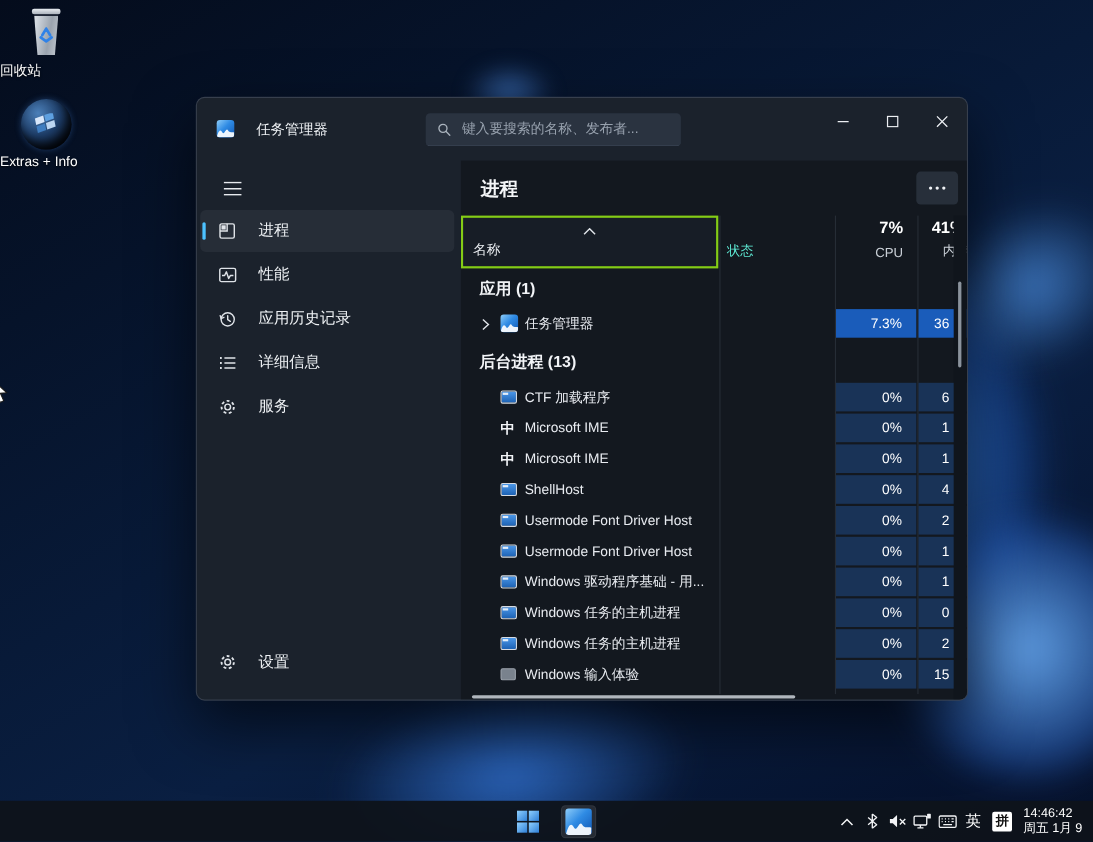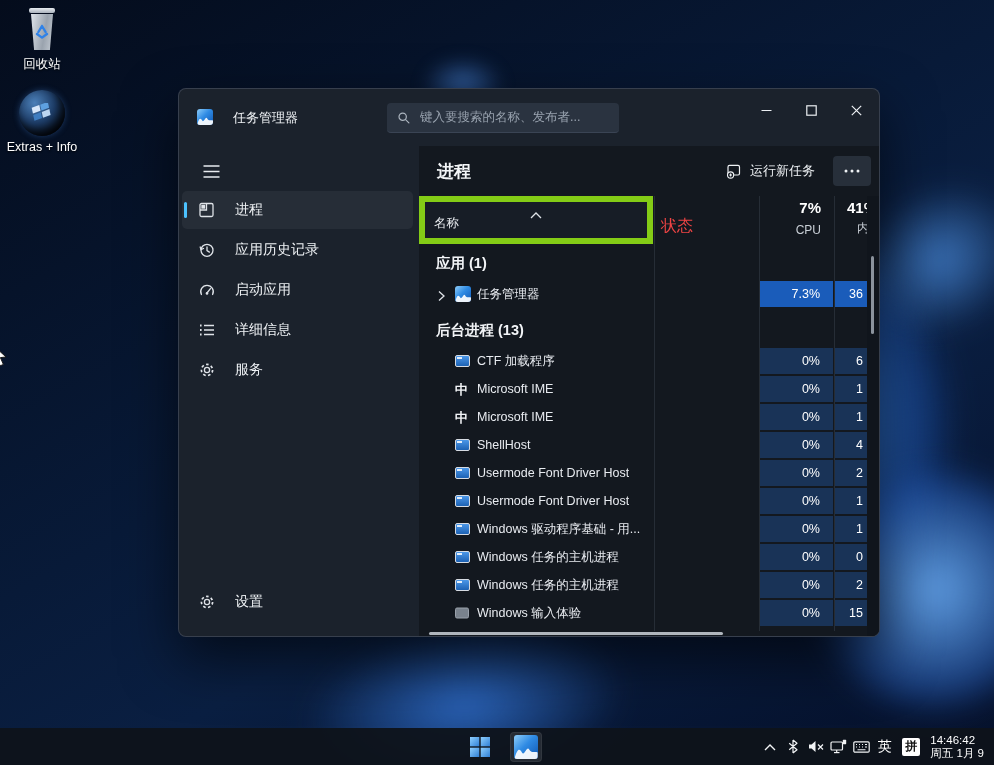--- a/index.html
+++ b/index.html
@@ -15,21 +15,21 @@
   .petal.p2 { left:770px; top:420px; width:330px; height:340px; transform:rotate(18deg);
     background:radial-gradient(closest-side, rgba(110,180,255,.85), rgba(40,100,200,.45) 60%, transparent 75%); }
   .petal.p3 { left:820px; top:160px; width:240px; height:200px; transform:rotate(-30deg);
     background:radial-gradient(closest-side, rgba(80,150,235,.7), transparent 72%); }
   .petal.p4 { left:240px; top:590px; width:450px; height:230px; transform:rotate(-8deg);
     background:radial-gradient(closest-side, rgba(52,120,220,.8), transparent 72%); }
   .petal.p5 { left:408px; top:48px; width:110px; height:70px; filter:blur(8px);
     background:radial-gradient(closest-side, rgba(70,130,215,.65), transparent 75%); }
 
   
-  .desk-icon { position:absolute; width:84px; text-align:center; cursor:default; }
+  .desk-icon { position:absolute; width:84px; cursor:default; }
   .desk-icon .glyph { margin:0 auto 4px; }
   .desk-icon .lbl { font-size:12.5px; color:#fff; text-shadow:0 1px 2px rgba(0,0,0,.9); }
   #icon-recycle { left:0; top:8px; }
   #icon-extras { left:0; top:90px; }
   .trash { width:34px; height:44px; position:relative; }
   .trash .lid { position:absolute; left:4px; top:0; width:26px; height:5px; border-radius:2px;
     background:linear-gradient(#e7ebf0,#aab2bc); }
   .trash .body { position:absolute; left:6px; top:6px; width:22px; height:36px;
     background:linear-gradient(100deg,#dfe4ea,#9aa3ae 60%,#c4cbd3);
     clip-path:polygon(0 0,100% 0,86% 100%,14% 100%); display:flex; align-items:center; justify-content:center; }
@@ -77,24 +77,24 @@
 
   
   .main { position:absolute; left:240px; top:57px; right:0; bottom:0; background:#13181f; overflow:hidden; }
   .page-title { position:absolute; left:18px; top:14px; font-size:17px; font-weight:700; color:#f4f6f8; }
   .run-task { position:absolute; right:54px; top:10px; height:30px; display:flex; align-items:center; gap:8px;
     padding:0 10px; border-radius:4px; color:#eef1f4; font-size:13px; white-space:nowrap; }
   .more-btn { position:absolute; right:8px; top:10px; width:38px; height:30px; background:#272f3a;
     border-radius:4px; display:flex; align-items:center; justify-content:center; }
 
   .thead { position:absolute; left:0; right:0; top:50px; height:48px; }
-  .name-col { position:absolute; left:0; top:0; width:234px; height:48px; border:6px solid #84cc16; background:#171d26; }
+  .name-col { position:absolute; left:0; top:0; width:234px; height:48px; border:2px solid #84cc16; background:#171d26; }
   .sort-caret { position:absolute; left:50%; top:3px; transform:translateX(-50%); color:#dfe3e8; }
   .name-col .hdr-label { position:absolute; left:9px; bottom:6px; font-size:12.5px; color:#e8ebef; }
-  .status-hdr { position:absolute; left:242px; bottom:7px; font-size:16px; color:#ef4444; }
+  .status-hdr { position:absolute; left:242px; bottom:7px; font-size:12px; color:#5eead4; }
   .cpu-total { position:absolute; right:58px; top:3px; font-size:15px; font-weight:700; color:#fff; }
   .cpu-hdr { position:absolute; right:58px; bottom:7px; font-size:12px; color:#c9cfd6; }
   .mem-total { position:absolute; left:408px; top:3px; width:50px; text-align:right; font-size:15px; font-weight:700; color:#fff; }
   .mem-hdr { position:absolute; left:438px; bottom:7px; width:40px; font-size:12px; color:#c9cfd6; white-space:nowrap; }
 
   .vline { position:absolute; top:50px; height:435px; width:1px; background:#262d36; }
   .vl1 { left:235px; } .vl2 { left:340px; } .vl3 { left:415px; }
 
   .tbody { position:absolute; left:0; right:0; top:98px; }
   .group-label { margin-top:7px; height:30px; line-height:30px; padding-left:17px;
@@ -223,33 +223,32 @@
             <span class="accent"></span>
             <span class="sicon"><svg width="18" height="18" viewBox="0 0 18 18">
                 <rect x="2" y="2.5" width="13" height="13" rx="1.5" fill="none" stroke="#dfe3e8" stroke-width="1.3"></rect>
                 <path d="M8.5 2.5 V9 H2" fill="none" stroke="#dfe3e8" stroke-width="1.3"></path>
                 <rect x="3.3" y="3.8" width="3.9" height="3.9" fill="#dfe3e8"></rect>
               </svg></span>
             <span class="slabel">进程</span>
           </div>
           <div class="side-item">
             <span class="sicon"><svg width="18" height="18" viewBox="0 0 18 18">
+                <rect x="1.8" y="3" width="14.4" height="12" rx="1.5" fill="none" stroke="#dfe3e8" stroke-width="1.3"></rect>
+                <path d="M3.8 9.5 h2.4 l1.6-3.4 2.1 6 1.5-2.6 h2.8" fill="none" stroke="#dfe3e8" stroke-width="1.3" stroke-linejoin="round"></path>
+              </svg></span>
+            <span class="slabel">性能</span>
+          </div>
+          <div class="side-item">
+            <span class="sicon"><svg width="18" height="18" viewBox="0 0 18 18">
                 <circle cx="9" cy="9.3" r="6" fill="none" stroke="#dfe3e8" stroke-width="1.3"></circle>
                 <path d="M9 6 v3.6 l2.4 1.5" fill="none" stroke="#dfe3e8" stroke-width="1.3" stroke-linecap="round"></path>
                 <path d="M2 5.5 L3 8.6 L6 7.3" fill="none" stroke="#dfe3e8" stroke-width="1.2"></path>
               </svg></span>
             <span class="slabel">应用历史记录</span>
-          </div>
-          <div class="side-item">
-            <span class="sicon"><svg width="18" height="18" viewBox="0 0 18 18">
-                <path d="M3.4 13.5 a6.3 6.3 0 1 1 11.2 0" fill="none" stroke="#dfe3e8" stroke-width="1.3" stroke-linecap="round"></path>
-                <path d="M9 12 L12.4 7.6" stroke="#dfe3e8" stroke-width="1.3" stroke-linecap="round"></path>
-                <circle cx="9" cy="12.4" r="1.3" fill="#dfe3e8"></circle>
-              </svg></span>
-            <span class="slabel">启动应用</span>
           </div>
           <div class="side-item">
             <span class="sicon"><svg width="18" height="18" viewBox="0 0 18 18">
                 <path d="M6 4.5 h10 M6 9 h10 M6 13.5 h10" stroke="#dfe3e8" stroke-width="1.4"></path>
                 <path d="M2 4.5 h1.6 M2 9 h1.6 M2 13.5 h1.6" stroke="#dfe3e8" stroke-width="1.8"></path>
               </svg></span>
             <span class="slabel">详细信息</span>
           </div>
           <div class="side-item">
             <span class="sicon"><svg width="18" height="18" viewBox="0 0 18 18">
@@ -266,28 +265,20 @@
               <circle cx="9" cy="9" r="2.6" fill="none" stroke="#dfe3e8" stroke-width="1.3"></circle>
             </svg>
         </span>
         <span class="slabel">设置</span>
       </div>
     </div>
 
     <div class="main">
       <div class="page-title">进程</div>
 
-      <div class="run-task">
-        <svg width="16" height="16" viewBox="0 0 16 16">
-          <rect x="2" y="2.4" width="11.5" height="9.6" rx="1.5" fill="none" stroke="#eef1f4" stroke-width="1.2"></rect>
-          <circle cx="4.6" cy="12" r="3.1" fill="#13181f" stroke="#eef1f4" stroke-width="1.1"></circle>
-          <path d="M4.6 10.6 v2.8 M3.2 12 h2.8" stroke="#eef1f4" stroke-width="1.1"></path>
-        </svg>
-        <span>运行新任务</span>
-      </div>
 
       <div class="more-btn">
         <svg width="16" height="4" viewBox="0 0 16 4">
           <circle cx="2" cy="2" r="1.5" fill="#eef1f4"></circle>
             <circle cx="8" cy="2" r="1.5" fill="#eef1f4"></circle>
             <circle cx="14" cy="2" r="1.5" fill="#eef1f4"></circle>
         </svg>
       </div>
 
       <div class="thead">

